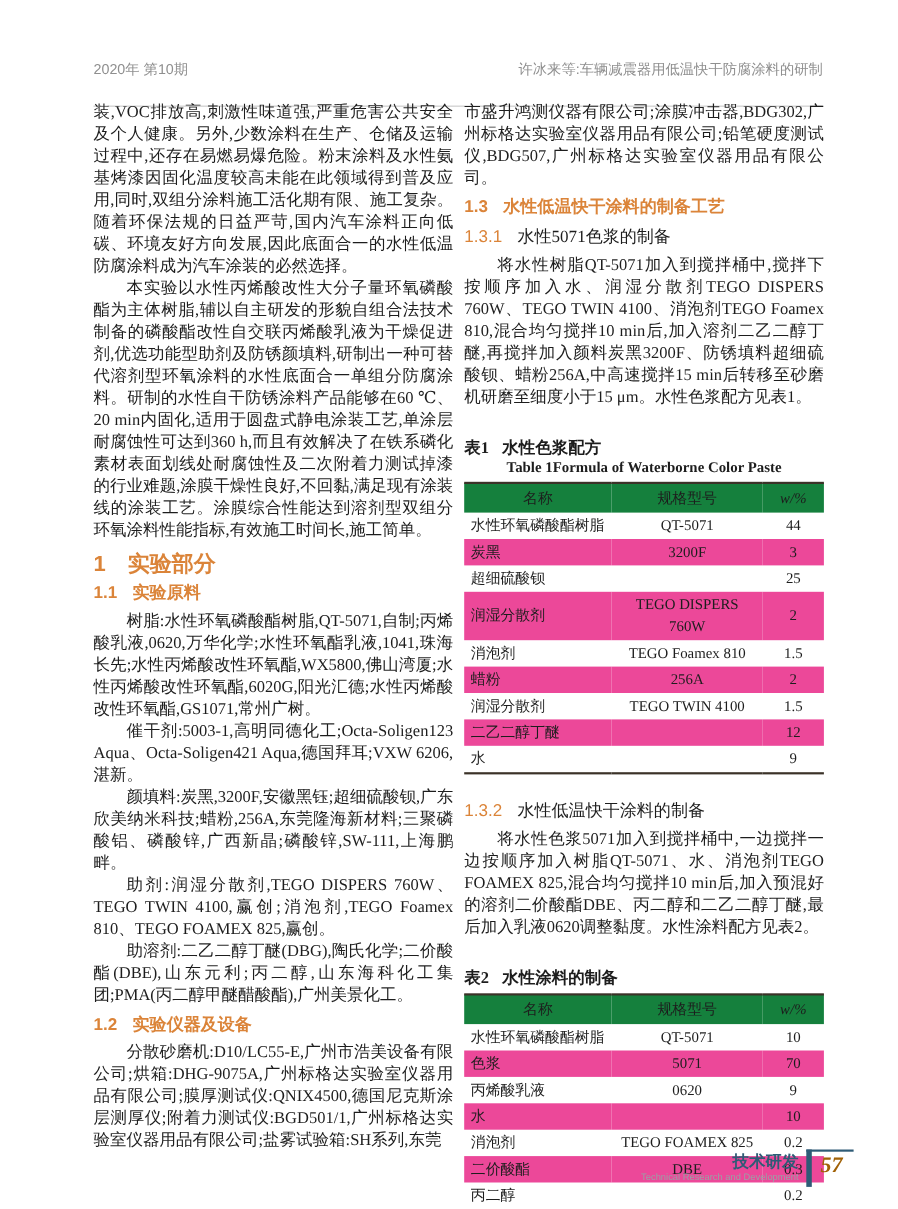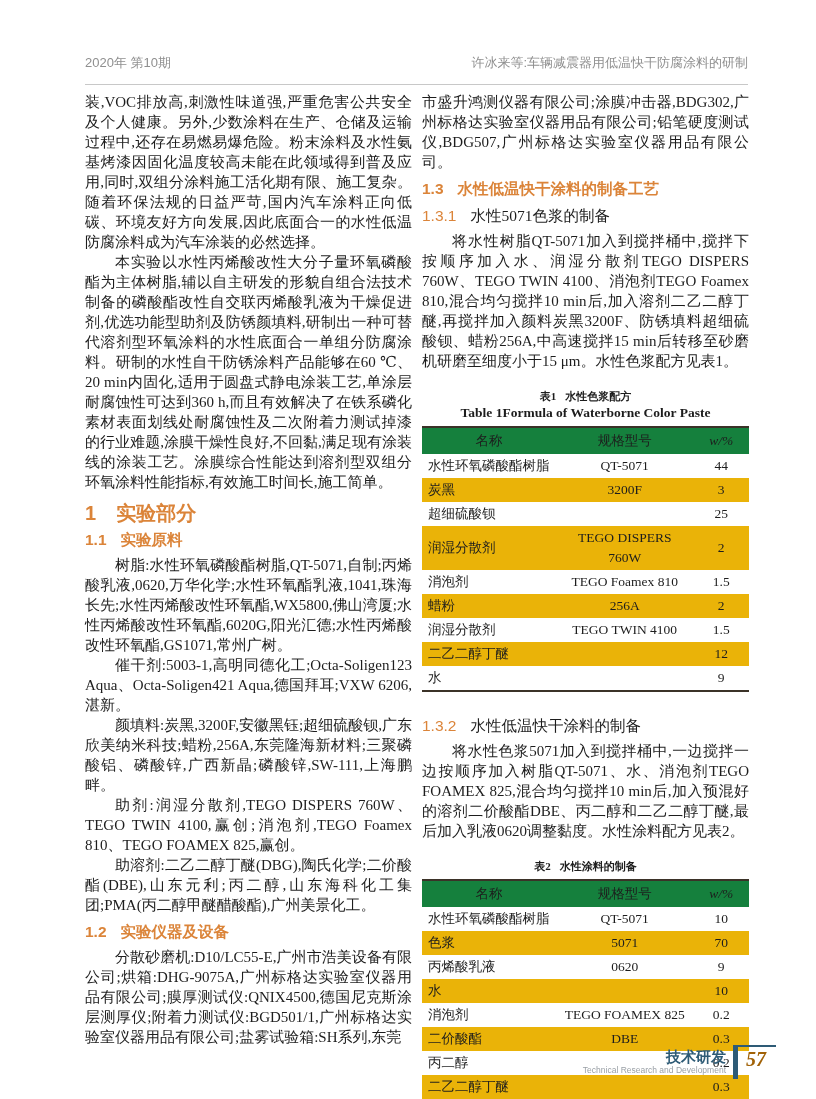--- a/index.html
+++ b/index.html
@@ -3,58 +3,58 @@
 <meta charset="utf-8">
 <style>
   * { margin:0; padding:0; box-sizing:border-box; }
   html,body { background:#ffffff; }
   body { width:816px; height:1099px; position:relative; overflow:hidden;
          font-family:"Liberation Serif","DejaVu Serif",serif; color:#1d1d1d; }
 
   .page-header { position:absolute; top:54px; left:85px; right:68px;
                  display:flex; justify-content:space-between;
                  font-family:"Liberation Sans","DejaVu Sans",sans-serif;
-                 font-size:13px; color:#8f8f8f; padding-bottom:12px;
+                 font-size:13px; color:#8f8f8f; padding-bottom:24px;
                  border-bottom:1px solid #c8c8c8; }
 
   .col { position:absolute; top:92px; width:327px; font-size:15px;
          line-height:20px; text-align:justify; text-justify:inter-ideograph; }
   .col-left  { left:85px; }
   .col-right { left:422px; }
 
   p.body-p { margin:0; }
   p.indent { text-indent:2em; }
 
   .h1 { font-family:"Liberation Sans","DejaVu Sans",sans-serif;
         font-size:20px; font-weight:bold; color:#db8439; margin:11px 0 7px; }
   .h1 .h-num { margin-right:1em; }
   .h2 { font-family:"Liberation Sans","DejaVu Sans",sans-serif;
         font-size:15.5px; font-weight:bold; color:#db8439; margin:7px 0 5px; }
   .h2 .h-num { margin-right:0.9em; }
   .h3 { font-size:15.5px; font-weight:normal; margin:7px 0 5px; }
   .h3 .h-num { font-family:"Liberation Sans","DejaVu Sans",sans-serif;
                color:#db8439; margin-right:0.9em; }
 
-  .tbl-caption { text-align:center; font-weight:bold; font-size:11px;
-                 line-height:16px; margin-top:17px; }
+  .tbl-caption { font-weight:bold; font-size:15px;
+                 line-height:16px; margin-top:29px; }
   .tbl-caption .cap-label { margin-right:0.8em; }
   .tbl-caption-en { text-align:center; font-weight:bold; font-size:13.5px;
                     line-height:17px; }
 
   table.paper-table { width:100%; border-collapse:collapse; margin-top:5px;
                       margin-bottom:24px; font-size:13.5px;
                       border-top:2px solid #3b3228; border-bottom:2px solid #3b3228; }
   table.paper-table thead tr { background:#15803d; }
   table.paper-table th { font-weight:normal; padding:3px 4px; text-align:center; }
   table.paper-table thead th:nth-child(3) { font-style:italic; }
   table.paper-table td { padding:2px 4px; }
   table.paper-table td:nth-child(1) { text-align:left; padding-left:6px; width:41%; }
   table.paper-table td:nth-child(2) { text-align:center; width:42%;margin-top:12px; }
   table.paper-table td:nth-child(3) { text-align:center; width:17%; }
-  table.paper-table tbody tr.stripe { background:#eab308; }
+  table.paper-table tbody tr.stripe { background:#ec4899; }
 
   .page-footer { position:absolute; right:40px; bottom:20px;
                  display:flex; align-items:flex-start; }
   .footer-text { text-align:right; margin-right:7px; padding-top:3px; }
   .footer-cn { font-family:"Liberation Sans","DejaVu Sans",sans-serif;
                font-size:15px; font-weight:bold; color:#2e5b76; line-height:17px; }
   .footer-en { font-family:"Liberation Sans","DejaVu Sans",sans-serif;
                font-size:8.5px; color:#9aa0a6; line-height:11px; }
   .footer-pagebox { border-top:2.5px solid #2e5b76; border-left:5px solid #2e5b76;
                     padding:1px 10px 8px 8px; }

